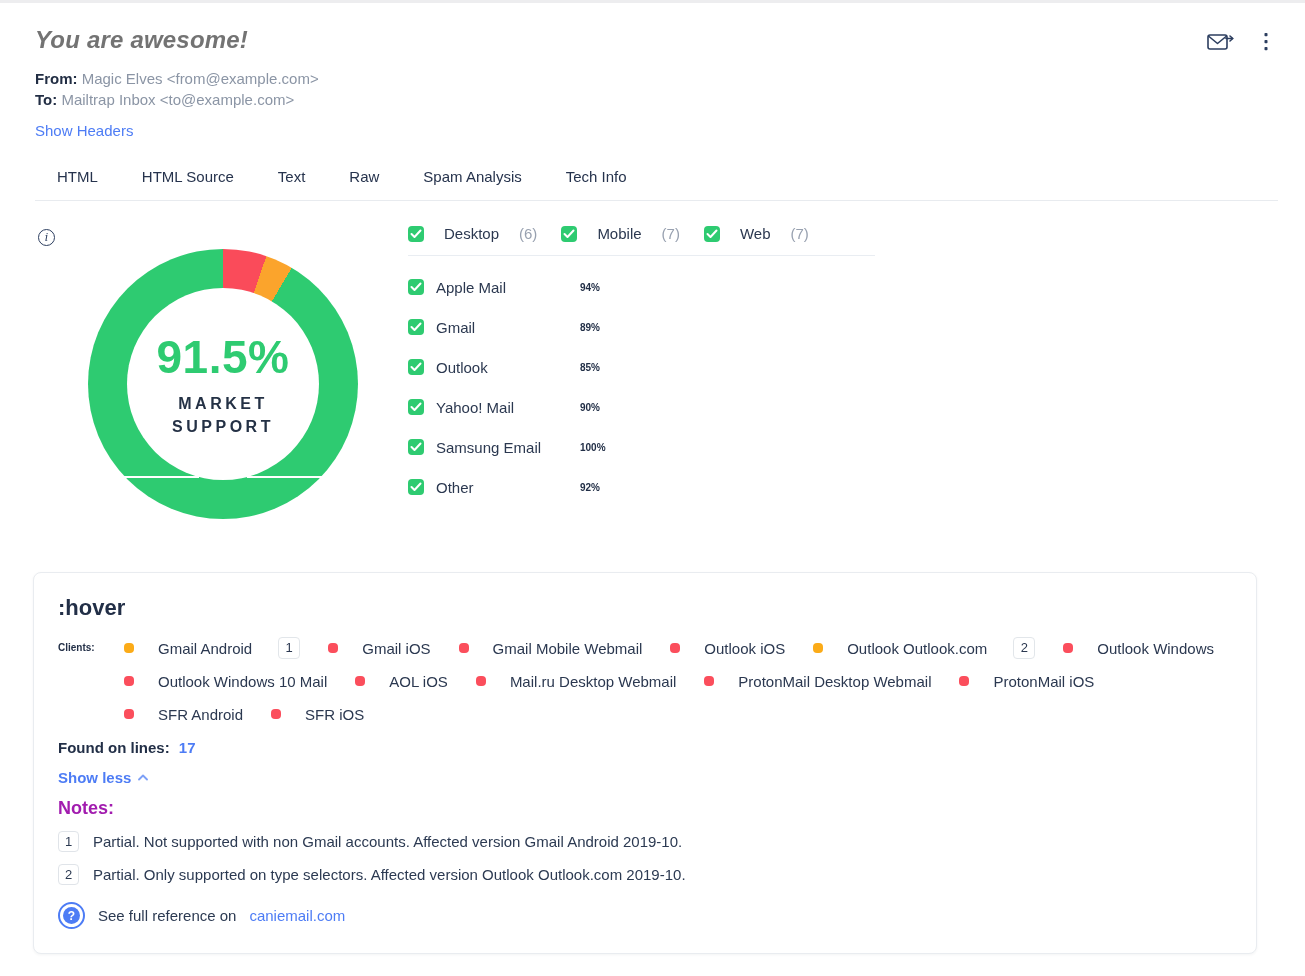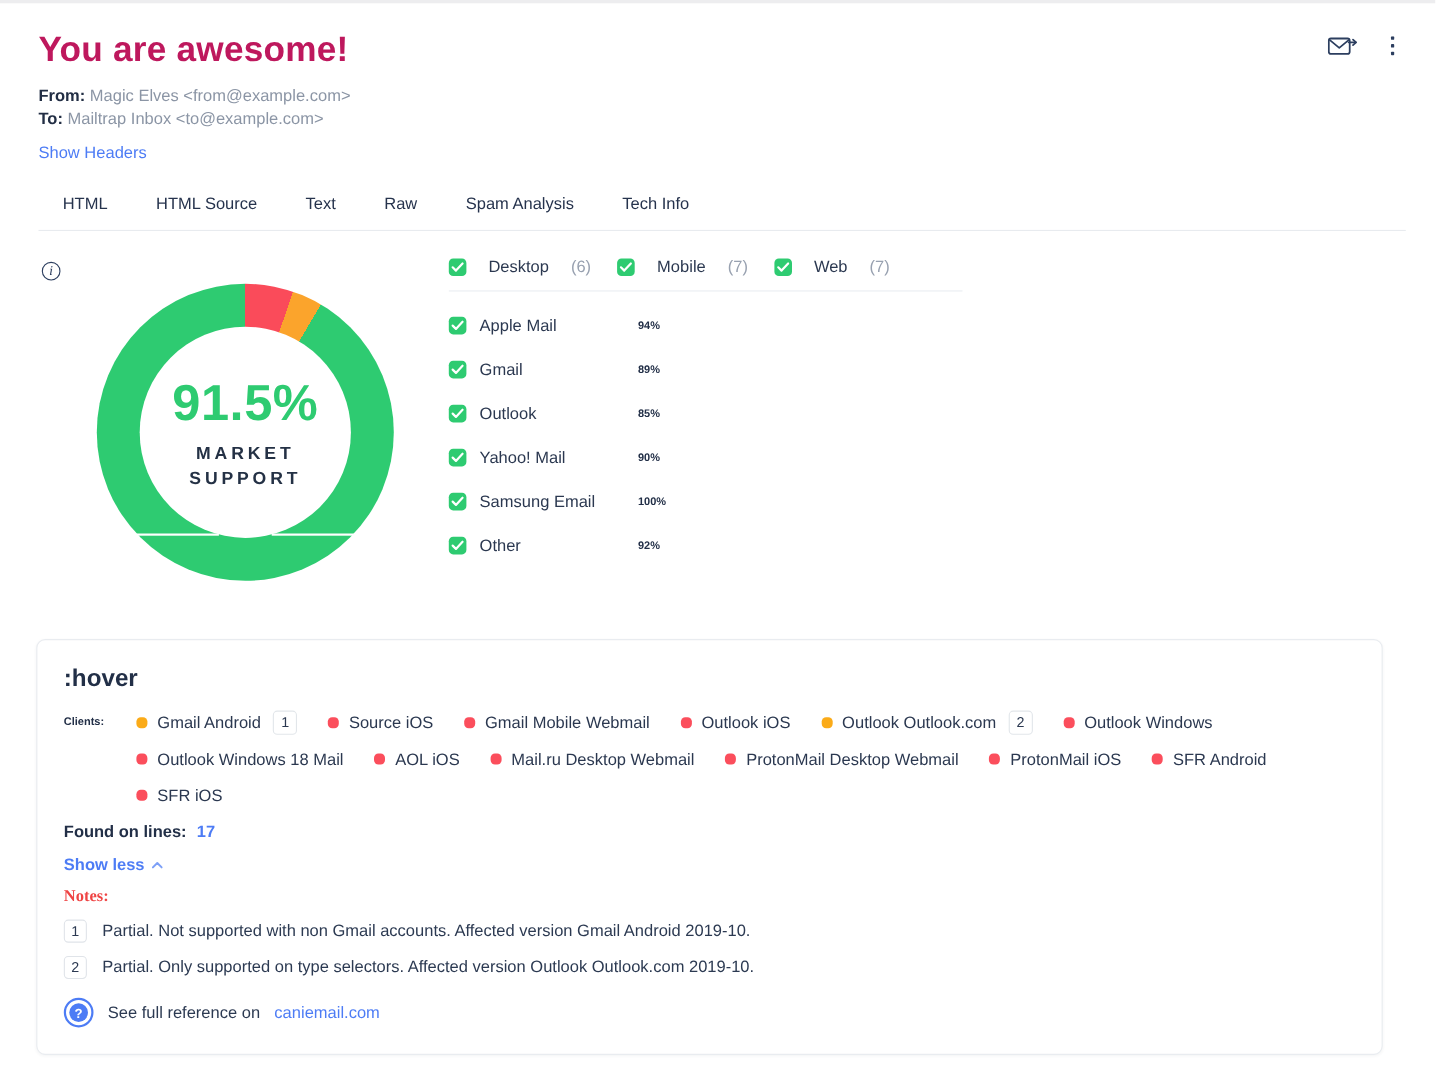--- a/index.html
+++ b/index.html
@@ -9,21 +9,21 @@
     font-family: "Liberation Sans", sans-serif;
     color: #24304a;
     overflow: hidden;
   }
   .top-strip { height: 3px; background: #ededef; }
   .page { position: relative; }
 
   
   .mail-header { padding: 23px 27px 0 35px; }
   .header-top { display: flex; justify-content: space-between; align-items: flex-start; }
-  .mail-title { font-size: 32px; font-weight: 700; color: #be185d; letter-spacing: .2px; }
+  .mail-title { font-size: 24px; font-weight: 700; color: #737373; letter-spacing: .2px; font-style: italic; }
   .header-icons { display: flex; align-items: center; gap: 30px; margin-top: 6px; padding-right: 10px; }
   .icon-btn { cursor: pointer; display: flex; align-items: center; }
   .addr-meta-row { display: flex; justify-content: space-between; margin-top: 14px; }
   .addresses { font-size: 15px; line-height: 21px; }
   .addr-label { font-weight: 700; color: #222e44; }
   .addr-value { color: #8b95a5; }
   .mail-meta { font-size: 15px; color: #8b95a5; margin-top: 1px; }
   .show-headers { display: inline-block; margin-top: 12px; font-size: 15px; color: #4d7cf5; cursor: pointer; text-decoration: none; }
 
   
@@ -82,32 +82,32 @@
     margin: 53px 48px 0 33px;
     border: 1px solid #e9ecf0; border-radius: 8px;
     box-shadow: 0 1px 3px rgba(20,30,55,.05);
     padding: 22px 24px 24px;
     background: #fff;
   }
   .issue-title { font-size: 22px; font-weight: 700; color: #222f47; margin-bottom: 17px; }
   .clients-row { display: flex; }
   .clients-label { width: 66px; flex: none; font-size: 10px; font-weight: 700; color: #222f47; line-height: 20px; }
   .chips { display: flex; flex-wrap: wrap; column-gap: 28px; row-gap: 13px; }
-  .chip { display: flex; align-items: center; gap: 9px; font-size: 15px; color: #2b3850; height: 20px; }
+  .chip { display: flex; align-items: center; gap: 24px; font-size: 15px; color: #2b3850; height: 20px; }
   .chip-dot { width: 10px; height: 10px; border-radius: 4px; flex: none; }
   .chip-badge {
     min-width: 22px; height: 22px; line-height: 20px; padding: 0 5px;
     border: 1px solid #e2e6ea; border-radius: 4px; background: #fff;
     font-size: 13px; color: #2b3850; text-align: center; margin-left: 2px;
   }
   .found-row { margin-top: 15px; font-size: 15px; }
   .found-label { font-weight: 700; color: #222f47; }
   .found-value { color: #4d7cf5; font-weight: 600; margin-left: 5px; text-decoration: none; cursor: pointer; }
   .show-less { display: inline-flex; align-items: center; gap: 7px; margin-top: 13px; font-size: 15px; font-weight: 700; color: #4d7cf5; cursor: pointer; text-decoration: none; }
-  .notes-label { margin-top: 11px; font-size: 15px; font-weight: 700; color: #ef4444; font-family: Liberation Serif, serif; }
+  .notes-label { margin-top: 11px; font-size: 18px; font-weight: 700; color: #a21caf; }
   .note-row { display: flex; align-items: flex-start; gap: 14px; margin-top: 12px; font-size: 15px; color: #2c3a52; }
   .note-num {
     width: 21px; height: 21px; flex: none; border: 1px solid #e0e4e9; border-radius: 4px;
     background: #fff; font-size: 13px; color: #2c3a52;
     display: flex; align-items: center; justify-content: center;
   }
   .note-text { line-height: 21px; }
   .reference-row { display: flex; align-items: center; gap: 13px; margin-top: 17px; font-size: 15px; color: #2c3a52; }
   .q-icon {
     width: 27px; height: 27px; border: 2px solid #4d7cf5; border-radius: 50%;
@@ -283,42 +283,42 @@
     <div class="clients-row">
       <div class="clients-label">Clients:</div>
       <div class="chips">
         <div class="chip">
           <span class="chip-dot" style="background: rgb(251, 171, 24);"></span>
           <span>Gmail Android</span>
           <span class="chip-badge">1</span>
         </div>
         <div class="chip">
           <span class="chip-dot" style="background: rgb(251, 78, 92);"></span>
-          <span>Source iOS</span>
+          <span>Gmail iOS</span>
         </div>
         <div class="chip">
           <span class="chip-dot" style="background: rgb(251, 78, 92);"></span>
           <span>Gmail Mobile Webmail</span>
         </div>
         <div class="chip">
           <span class="chip-dot" style="background: rgb(251, 78, 92);"></span>
           <span>Outlook iOS</span>
         </div>
         <div class="chip">
           <span class="chip-dot" style="background: rgb(251, 171, 24);"></span>
           <span>Outlook Outlook.com</span>
           <span class="chip-badge">2</span>
         </div>
         <div class="chip">
           <span class="chip-dot" style="background: rgb(251, 78, 92);"></span>
           <span>Outlook Windows</span>
         </div>
         <div class="chip">
           <span class="chip-dot" style="background: rgb(251, 78, 92);"></span>
-          <span>Outlook Windows 18 Mail</span>
+          <span>Outlook Windows 10 Mail</span>
         </div>
         <div class="chip">
           <span class="chip-dot" style="background: rgb(251, 78, 92);"></span>
           <span>AOL iOS</span>
         </div>
         <div class="chip">
           <span class="chip-dot" style="background: rgb(251, 78, 92);"></span>
           <span>Mail.ru Desktop Webmail</span>
         </div>
         <div class="chip">

